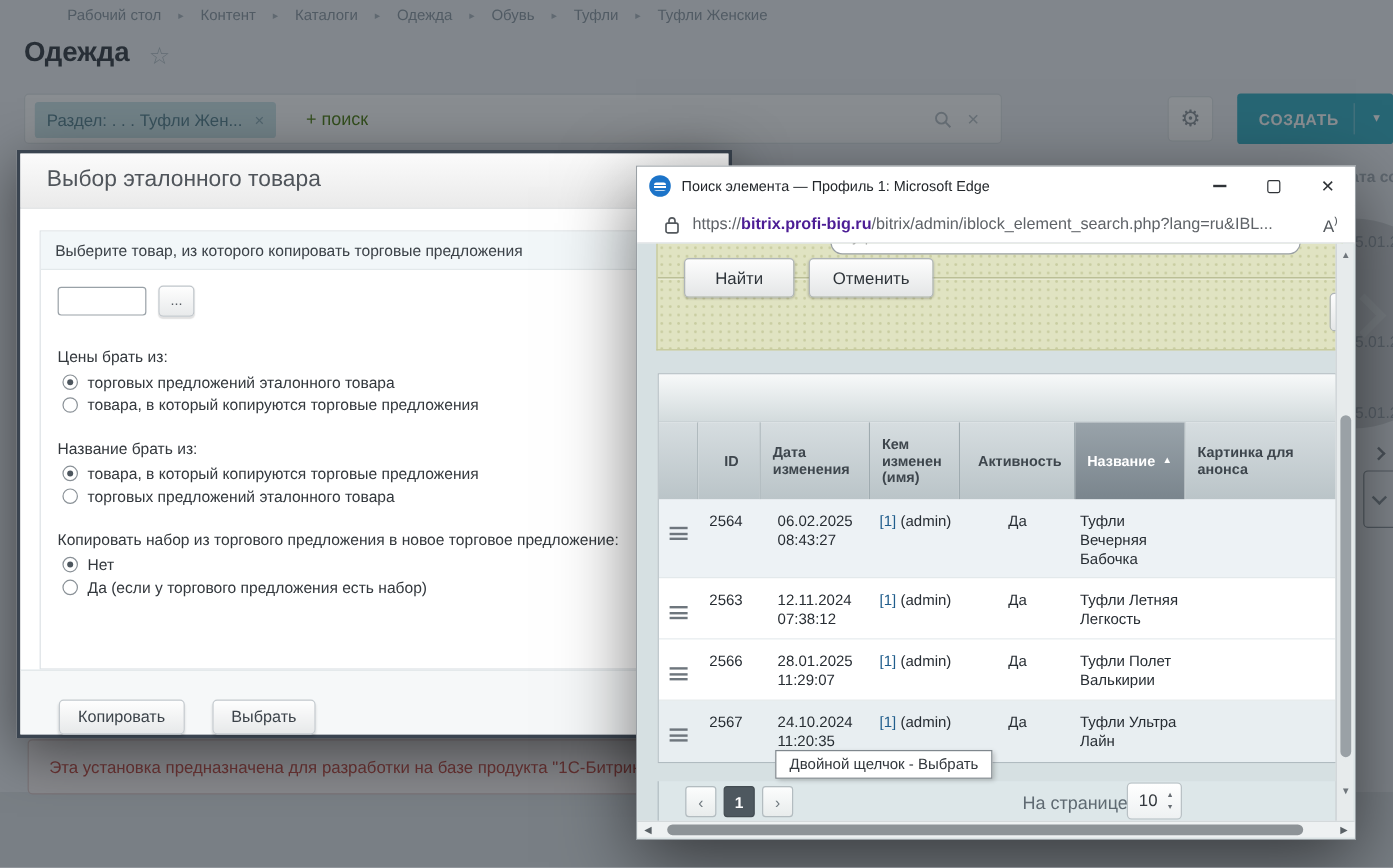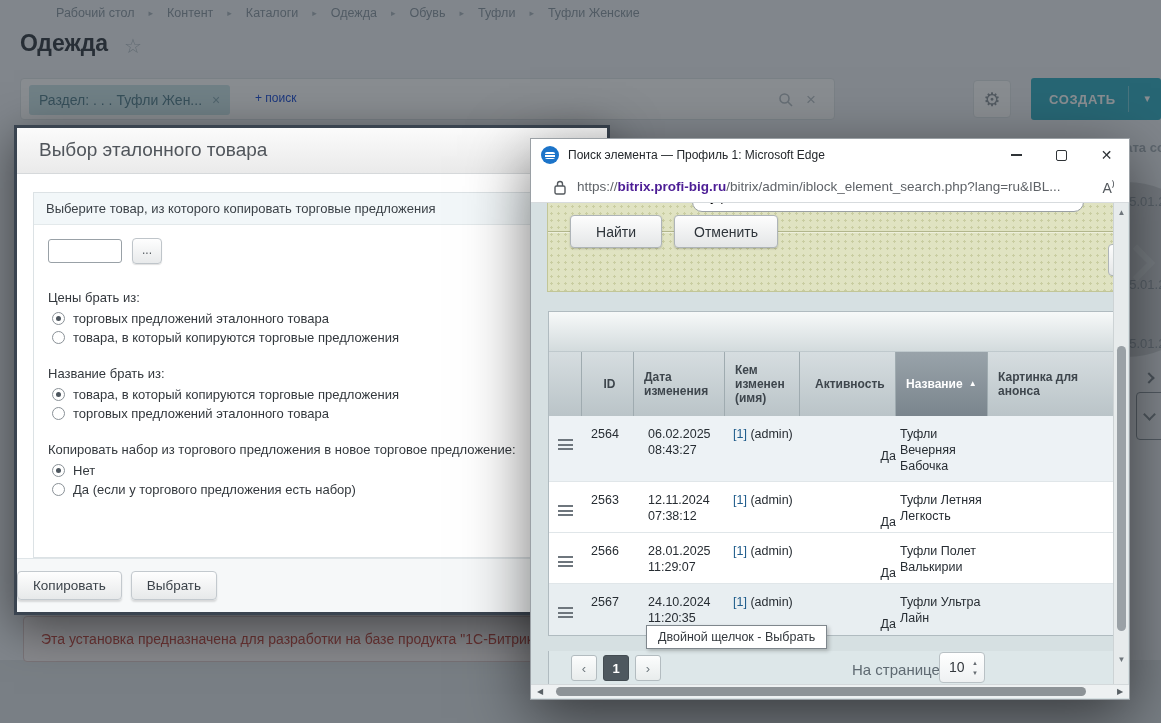--- a/index.html
+++ b/index.html
@@ -9,21 +9,21 @@
   
   .bgpage { position:absolute; inset:0; background:#eef1f4; }
   .bg-bottomstrip { position:absolute; left:0; top:660px; width:1161px; height:63px; background:#dde2e6; }
   .crumbs { position:absolute; left:56px; top:6px; font-size:12.5px; color:#8b97a2; display:flex; align-items:center; gap:14px; white-space:nowrap; }
   .crumbs .sep { color:#a9b3bc; font-size:9px; }
   .pagetitle { position:absolute; left:20px; top:30px; font-size:23px; font-weight:bold; color:#333a42; }
   .fav-star { position:absolute; left:124px; top:34px; font-size:20px; color:#aeb9c2; }
   .filterbar { position:absolute; left:20px; top:78px; width:815px; height:42px; background:#ffffff; border:1px solid #e0e5e8; border-radius:4px; }
   .filterchip { position:absolute; left:8px; top:6px; height:30px; background:#cbe3e9; border-radius:3px; display:flex; align-items:center; padding:0 10px; font-size:14px; color:#54808d; }
   .filterchip .x { margin-left:10px; color:#8aacb5; font-size:14px; }
-  .searchhint { position:absolute; left:234px; top:12px; font-size:12px; color:#1d4ed8; }
+  .searchhint { position:absolute; left:234px; top:12px; font-size:15px; color:#4d7c0f; }
   .fb-icons { position:absolute; right:18px; top:11px; display:flex; align-items:center; gap:12px; color:#b7bfc5; }
   .fb-icons .x { font-size:17px; color:#bac2c8; }
   .gearbtn { position:absolute; left:973px; top:80px; width:38px; height:38px; background:#ffffff; border:1px solid #e0e5e8; border-radius:4px; display:flex; align-items:center; justify-content:center; font-size:19px; color:#8d959c; }
   .createbtn { position:absolute; left:1031px; top:78px; width:130px; height:42px; background:#33aec2; border-radius:3px; color:#fff; }
   .createbtn .lbl { position:absolute; left:18px; top:14px; font-size:13px; font-weight:bold; letter-spacing:.6px; }
   .createbtn .div { position:absolute; right:32px; top:8px; width:1px; height:26px; background:rgba(255,255,255,.35); }
   .createbtn .car { position:absolute; right:11px; top:14px; font-size:11px; }
   .warnbox { position:absolute; left:23px; top:616px; width:1103px; height:46px; border:1px solid #ddc8c8; background:#fbf4f4; border-radius:4px; overflow:hidden; }
   .warnbox .t { position:absolute; left:17px; top:14px; font-size:14px; color:#c0473f; white-space:nowrap; }
   .bg-circle { position:absolute; left:1040px; top:182px; width:175px; height:175px; border-radius:50%; background:rgba(18,24,30,.13); }
@@ -46,21 +46,21 @@
   .m-panel-head { height:32px; background:#f2f7f9; border-bottom:1px solid #e3e9eb; font-size:13px; color:#3b4147; line-height:31px; padding-left:12px; }
   .m-panel-body { padding:13px 14px; font-size:13px; color:#33383d; }
   .m-inprow { display:flex; align-items:center; gap:10px; margin-bottom:26px; }
   .m-input { width:74px; height:24px; border:1px solid #99a1a7; border-radius:3px; background:#fff; font-size:13px; padding:0 5px; }
   .m-dots { width:30px; height:26px; background:linear-gradient(#fefefe,#e8eaeb); border:1px solid #bfc5ca; border-radius:4px; color:#555b60; font-size:12px; line-height:22px; text-align:center; box-shadow:0 1px 1px rgba(0,0,0,.12); }
   .m-group { margin-bottom:19px; }
   .m-group .glabel { margin-bottom:4px; }
   .m-opt { display:flex; align-items:center; gap:8px; padding-left:4px; line-height:19px; }
   .radio { width:13px; height:13px; border:1px solid #8a9197; border-radius:50%; background:#fff; position:relative; flex:none; }
   .radio.sel::after { content:""; position:absolute; left:3px; top:3px; width:5px; height:5px; border-radius:50%; background:#4d565e; }
-  .m-foot { position:absolute; left:0; bottom:0; right:0; height:54px; background:#f6f8f9; border-top:1px solid #dfe5e8; padding:12px 0 0 0; display:flex; gap:9px; }
+  .m-foot { position:absolute; left:0; bottom:0; right:0; height:54px; background:#f6f8f9; border-top:1px solid #dfe5e8; padding:12px 0 0 32px; display:flex; gap:23px;align-items:flex-end; }
   .btn { height:29px; background:linear-gradient(#fefefe,#e7e9ea); border:1px solid #c3c9ce; border-radius:4px; box-shadow:0 2px 2px rgba(0,0,0,.13); font-size:13.5px; color:#3c434a; padding:0 15px; line-height:27px; }
 
   
   .edge { position:absolute; left:530px; top:138px; width:600px; height:562px; background:#fff; border:1px solid #9aa0a5; z-index:30; box-shadow:0 18px 60px rgba(0,0,0,.55); }
   .e-title { position:absolute; left:0; top:0; right:0; height:32px; background:#fff; }
   .e-fav { position:absolute; left:10px; top:7px; width:18px; height:18px; border-radius:50%; background:#1c74c9; }
   .e-fav::after { content:""; position:absolute; left:4px; top:6px; width:10px; height:7px; border-radius:2px; background:linear-gradient(#fff 0 2px, #1c74c9 2px 3px, #fff 3px 5px, #1c74c9 5px 6px, #fff 6px 7px); }
   .e-title .t { position:absolute; left:37px; top:9px; font-size:12px; color:#23272b; }
   .e-ctl { position:absolute; right:0; top:0; display:flex; }
   .e-ctl .c { width:45px; height:32px; display:flex; align-items:center; justify-content:center; color:#2f3337; font-size:14px; }
@@ -85,21 +85,21 @@
   .grid { position:absolute; left:17px; top:108px; width:566px; border:1px solid #b0bbc0; background:#fff; overflow:hidden; }
   .g-toolbar { height:40px; background:linear-gradient(#f7f9f9,#d3dbdd); border-bottom:1px solid #bfc9cd; }
   .g-head { display:flex; height:64px; }
   .g-hc { background:linear-gradient(#d6dde0,#bac4c8); border-right:1px solid #9fabb0; font-size:12px; font-weight:bold; color:#3e464d; display:flex; align-items:center; padding:0 6px 0 10px; line-height:14px; flex:none; }
   .g-hc.sorted { background:linear-gradient(#99a3aa,#7a858d); color:#fff; }
   .g-hc .sort { font-size:8px; margin-left:6px; }
   .g-row { display:flex; border-bottom:1px solid #e0e6e9; }
   .g-row:last-child { border-bottom:none; }
   .gc { flex:none; padding-top:10px; font-size:12.5px; color:#272d33; line-height:16px; }
   .c0{width:33px;} .c1{width:52px; text-align:center; padding-right:6px;} .c2{width:91px; padding-left:14px;}
-  .c3{width:75px; padding-left:8px; white-space:nowrap;} .c4{width:96px; text-align:right;margin-top:22px;} .c5{width:92px; padding-left:4px; padding-right:2px;} .c6{width:140px; padding-left:10px;}
+  .c3{width:75px; padding-left:8px; white-space:nowrap;} .c4{width:96px; text-align:center;} .c5{width:92px; padding-left:4px; padding-right:2px;} .c6{width:140px; padding-left:10px;}
   .burger { margin:13px 0 0 9px; width:15px; height:11px; border-top:2px solid #6e767d; border-bottom:2px solid #6e767d; position:relative; }
   .burger::after { content:""; position:absolute; left:0; top:2.5px; width:15px; height:2px; background:#6e767d; }
   .who a { color:#205d8c; text-decoration:none; }
 
   
   .tooltip { position:absolute; left:115px; top:422px; background:#fff; border:1px solid #7f878d; font-size:12.5px; color:#33383d; padding:4px 11px; white-space:nowrap; box-shadow:2px 2px 4px rgba(0,0,0,.22); z-index:5; }
 
   
   .g-foot { position:absolute; left:17px; top:448px; width:566px; height:35px; background:#dde7e9; border:1px solid #b0bbc0; border-top:none; }
   .pg { position:absolute; top:4px; width:26px; height:26px; border-radius:3px; font-size:13px; text-align:center; line-height:25px; }

